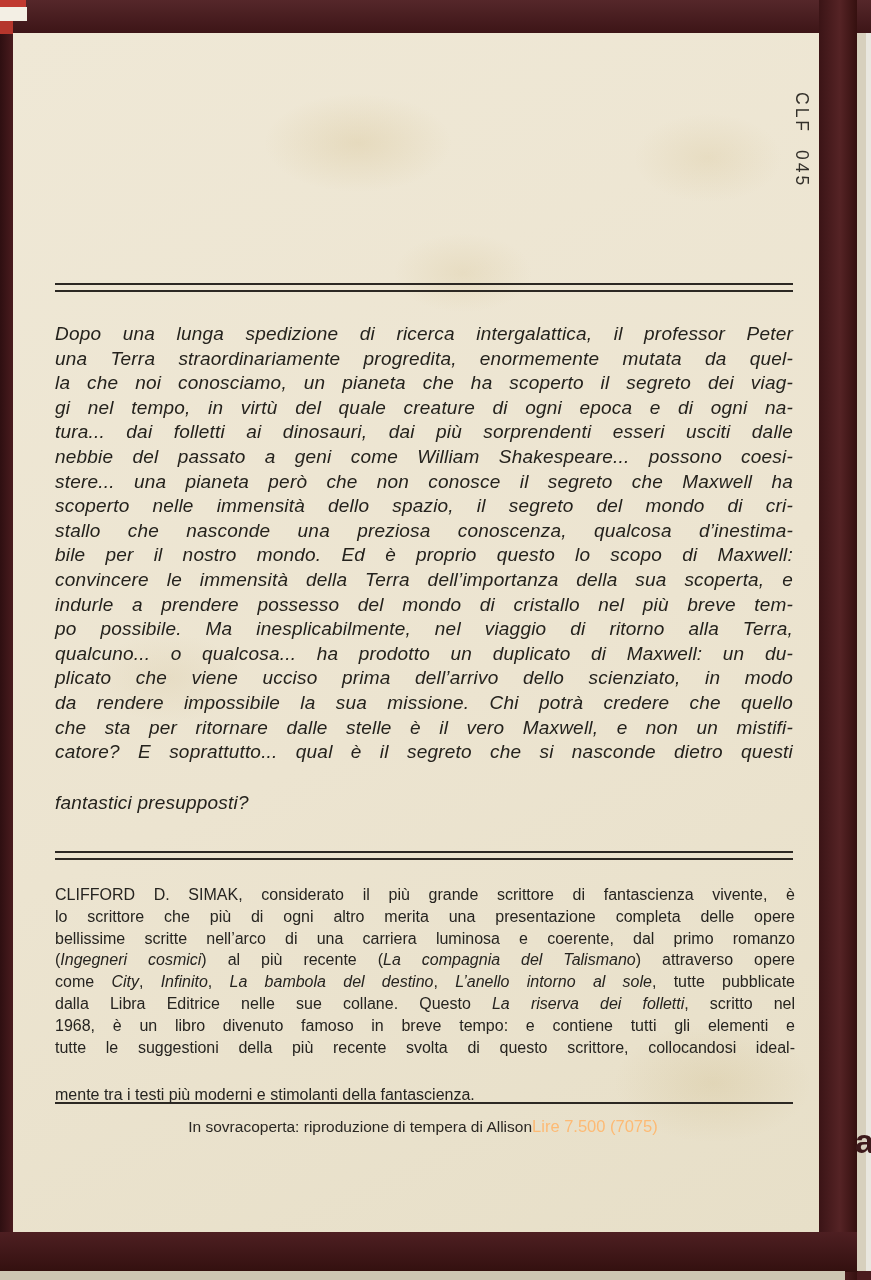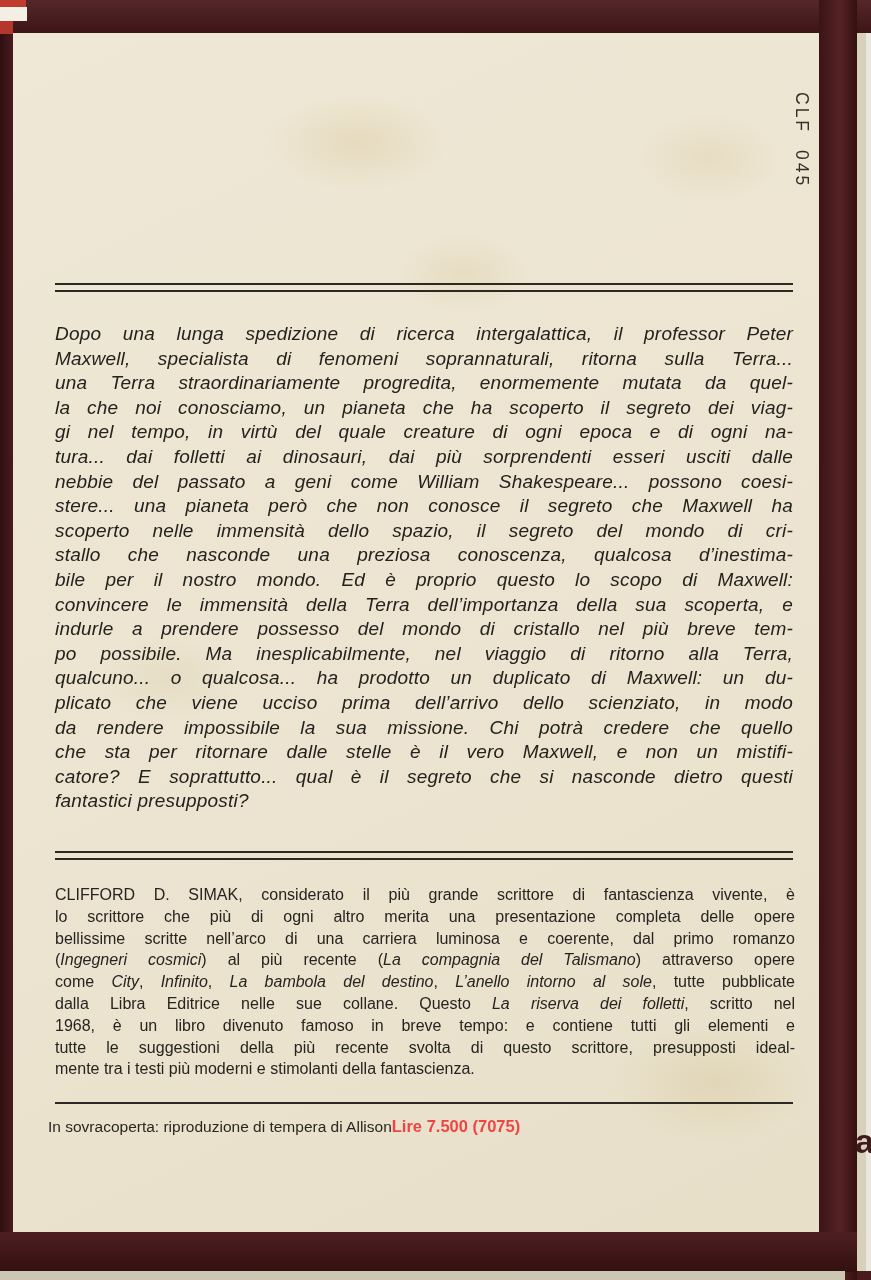--- a/index.html
+++ b/index.html
@@ -64,30 +64,30 @@
     position:absolute; left:55px; top:322px; width:738px;
     font-style:italic; font-size:19px; line-height:24.6px;
     letter-spacing:.2px; color:#24221d;
   }
   
   .about {
     position:absolute; left:55px; top:884px; width:740px;
     font-size:16px; line-height:21.8px; color:#262420;
   }
   .tline { text-align:justify; text-align-last:justify; white-space:normal; }
-  .tline:last-child { text-align-last:left; }
+  .tline:last-child { text-align-last:left;margin-top:26px; }
   .it { font-style:italic;margin-top:35px; }
 
   
   .footer {
-    position:absolute; left:48px; top:1117px; width:738px;
-    display:flex; justify-content:flex-start; align-items:baseline;
+    position:absolute; left:54px; top:1117px; width:738px;
+    display:flex; justify-content:center; align-items:baseline;
     font-size:15.5px; color:#2a2722;
   }
-  .footer .price { font-weight:bold; font-size:16.5px; color:#ef4444; }
+  .footer .price { font-weight:normal; font-size:16.5px; color:#fdba74; }
 
   
   .edge-glyph {
     position:absolute; left:855px; top:1124px;
     font-size:34px; font-weight:bold; color:#3d191b; line-height:1;
   }
 </style>
 </head>
 <body>
 
@@ -116,21 +116,20 @@
   <div class="spine-code">CLF 045</div>
 
   <div class="rule rule-d1a"></div>
   <div class="rule rule-d1b"></div>
   <div class="rule rule-d2a"></div>
   <div class="rule rule-d2b"></div>
   <div class="rule rule-s1"></div>
 
   <div class="synopsis">
       <div class="tline">Dopo una lunga spedizione di ricerca intergalattica, il professor Peter</div>
-      <div class="tline">Maxwell, specialista di fenomeni soprannaturali, ritorna sulla Terra...</div>
       <div class="tline">una Terra straordinariamente progredita, enormemente mutata da quel-</div>
       <div class="tline">la che noi conosciamo, un pianeta che ha scoperto il segreto dei viag-</div>
       <div class="tline">gi nel tempo, in virtù del quale creature di ogni epoca e di ogni na-</div>
       <div class="tline">tura... dai folletti ai dinosauri, dai più sorprendenti esseri usciti dalle</div>
       <div class="tline">nebbie del passato a geni come William Shakespeare... possono coesi-</div>
       <div class="tline">stere... una pianeta però che non conosce il segreto che Maxwell ha</div>
       <div class="tline">scoperto nelle immensità dello spazio, il segreto del mondo di cri-</div>
       <div class="tline">stallo che nasconde una preziosa conoscenza, qualcosa d’inestima-</div>
       <div class="tline">bile per il nostro mondo. Ed è proprio questo lo scopo di Maxwell:</div>
       <div class="tline">convincere le immensità della Terra dell’importanza della sua scoperta, e</div>
@@ -145,21 +144,21 @@
     </div>
 
   <div class="about">
       <div class="tline"><span>CLIFFORD D. SIMAK, considerato il più grande scrittore di fantascienza vivente, è</span></div>
       <div class="tline"><span>lo scrittore che più di ogni altro merita una presentazione completa delle opere</span></div>
       <div class="tline"><span>bellissime scritte nell’arco di una carriera luminosa e coerente, dal primo romanzo</span></div>
       <div class="tline"><span>(</span><span class="it">Ingegneri cosmici</span><span>) al più recente (</span><span class="it">La compagnia del Talismano</span><span>) attraverso opere</span></div>
       <div class="tline"><span>come </span><span class="it">City</span><span>, </span><span class="it">Infinito</span><span>, </span><span class="it">La bambola del destino</span><span>, </span><span class="it">L’anello intorno al sole</span><span>, tutte pubblicate</span></div>
       <div class="tline"><span>dalla Libra Editrice nelle sue collane. Questo </span><span class="it">La riserva dei folletti</span><span>, scritto nel</span></div>
       <div class="tline"><span>1968, è un libro divenuto famoso in breve tempo: e contiene tutti gli elementi e</span></div>
-      <div class="tline"><span>tutte le suggestioni della più recente svolta di questo scrittore, presupposti ideal-</span></div>
+      <div class="tline"><span>tutte le suggestioni della più recente svolta di questo scrittore, collocandosi ideal-</span></div>
       <div class="tline"><span>mente tra i testi più moderni e stimolanti della fantascienza.</span></div>
     </div>
 
   <div class="footer">
     <span class="note">In sovracoperta: riproduzione di tempera di Allison</span>
     <span class="price">Lire 7.500 (7075)</span>
   </div>
 
   <div class="edge-glyph">a</div>
 

